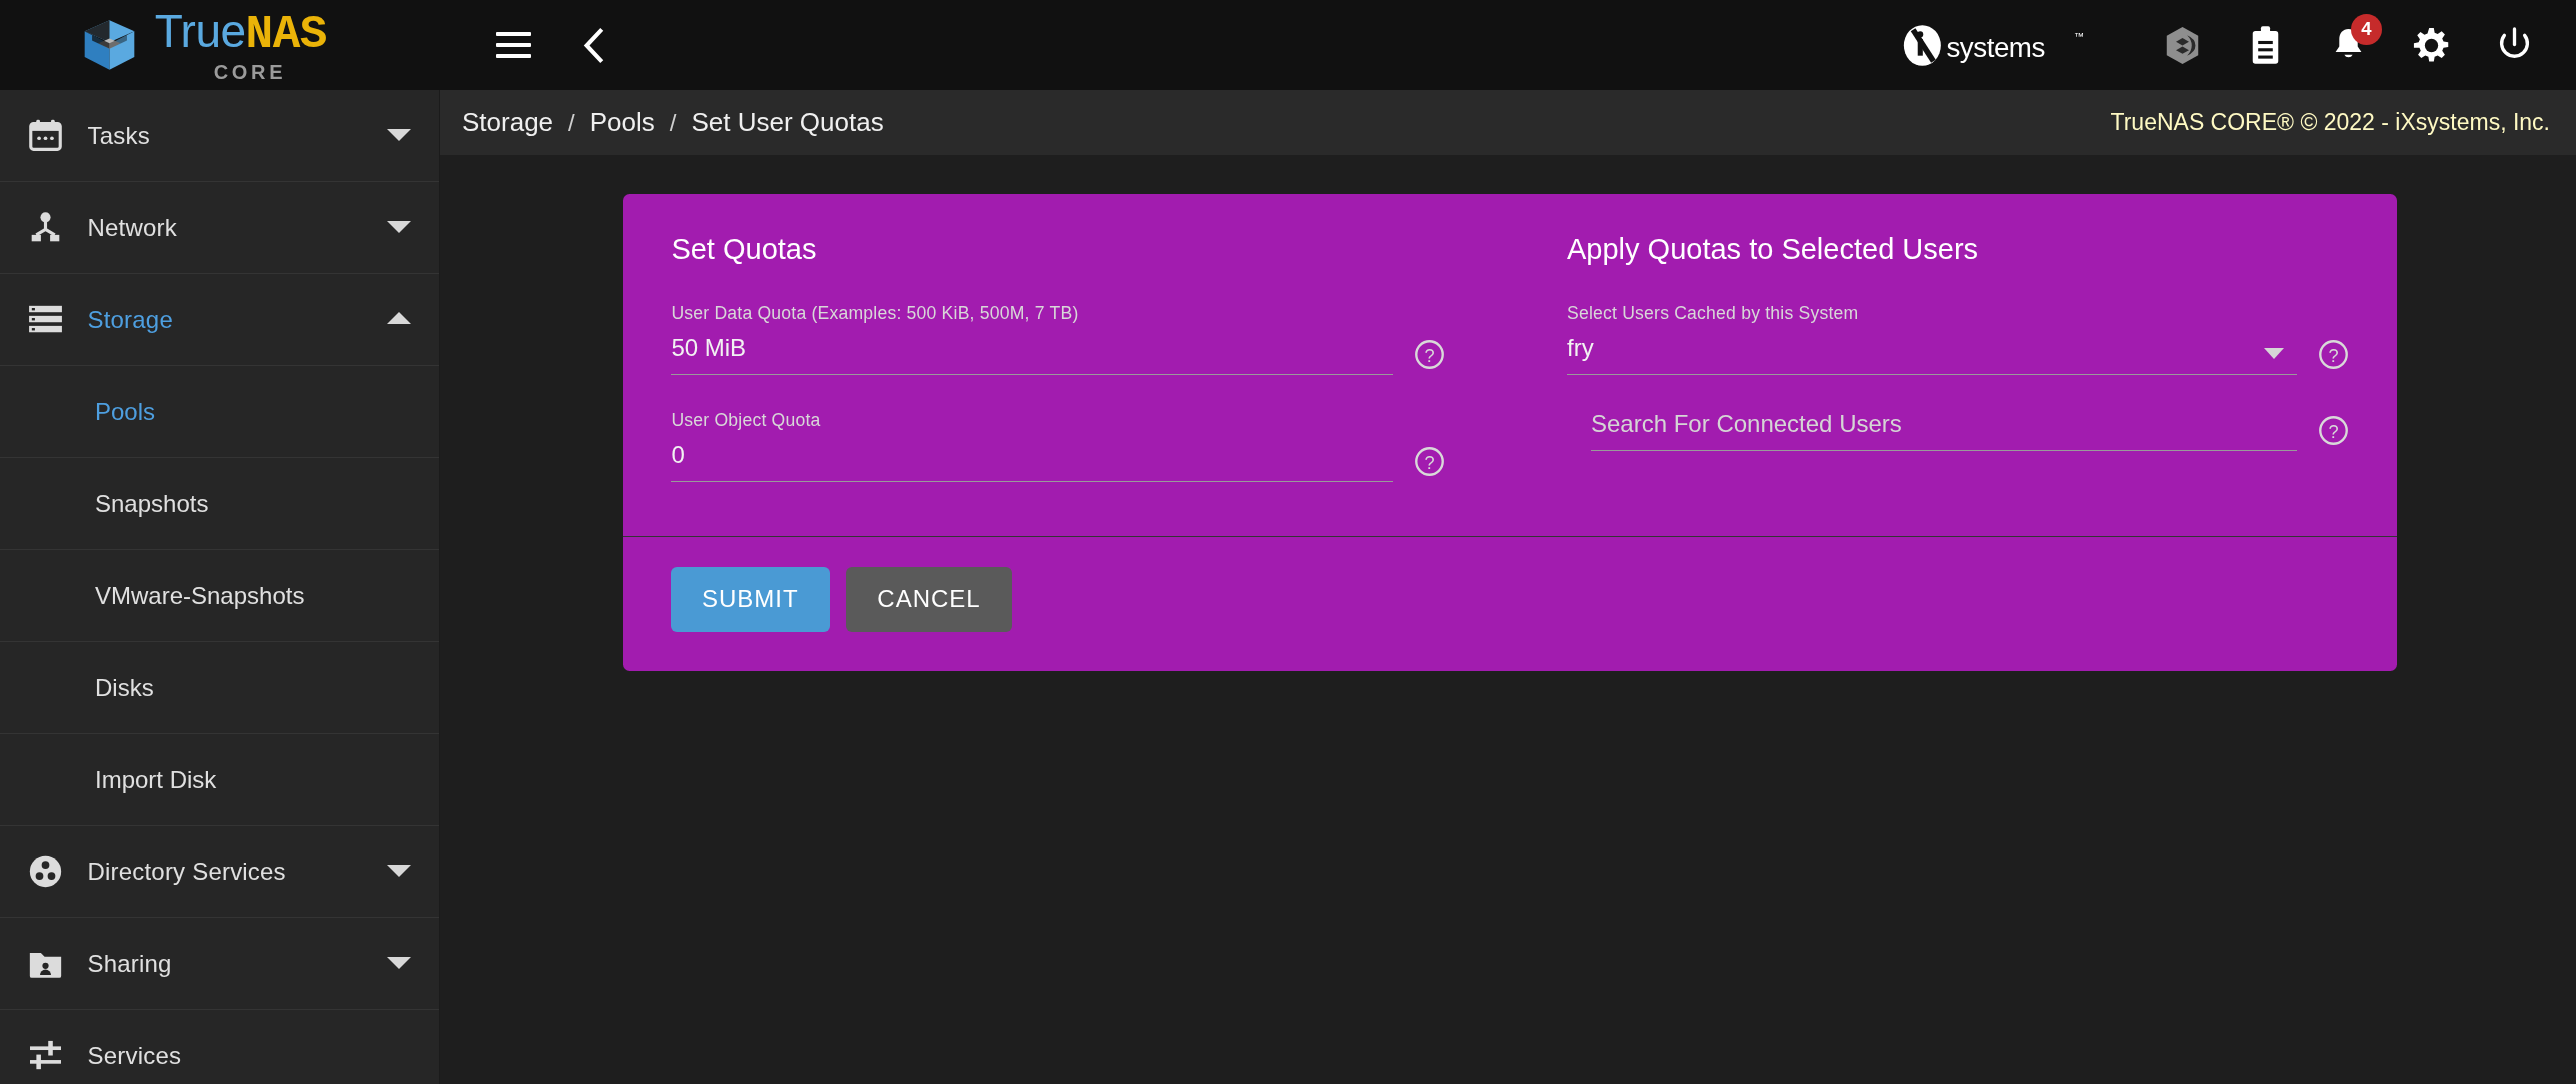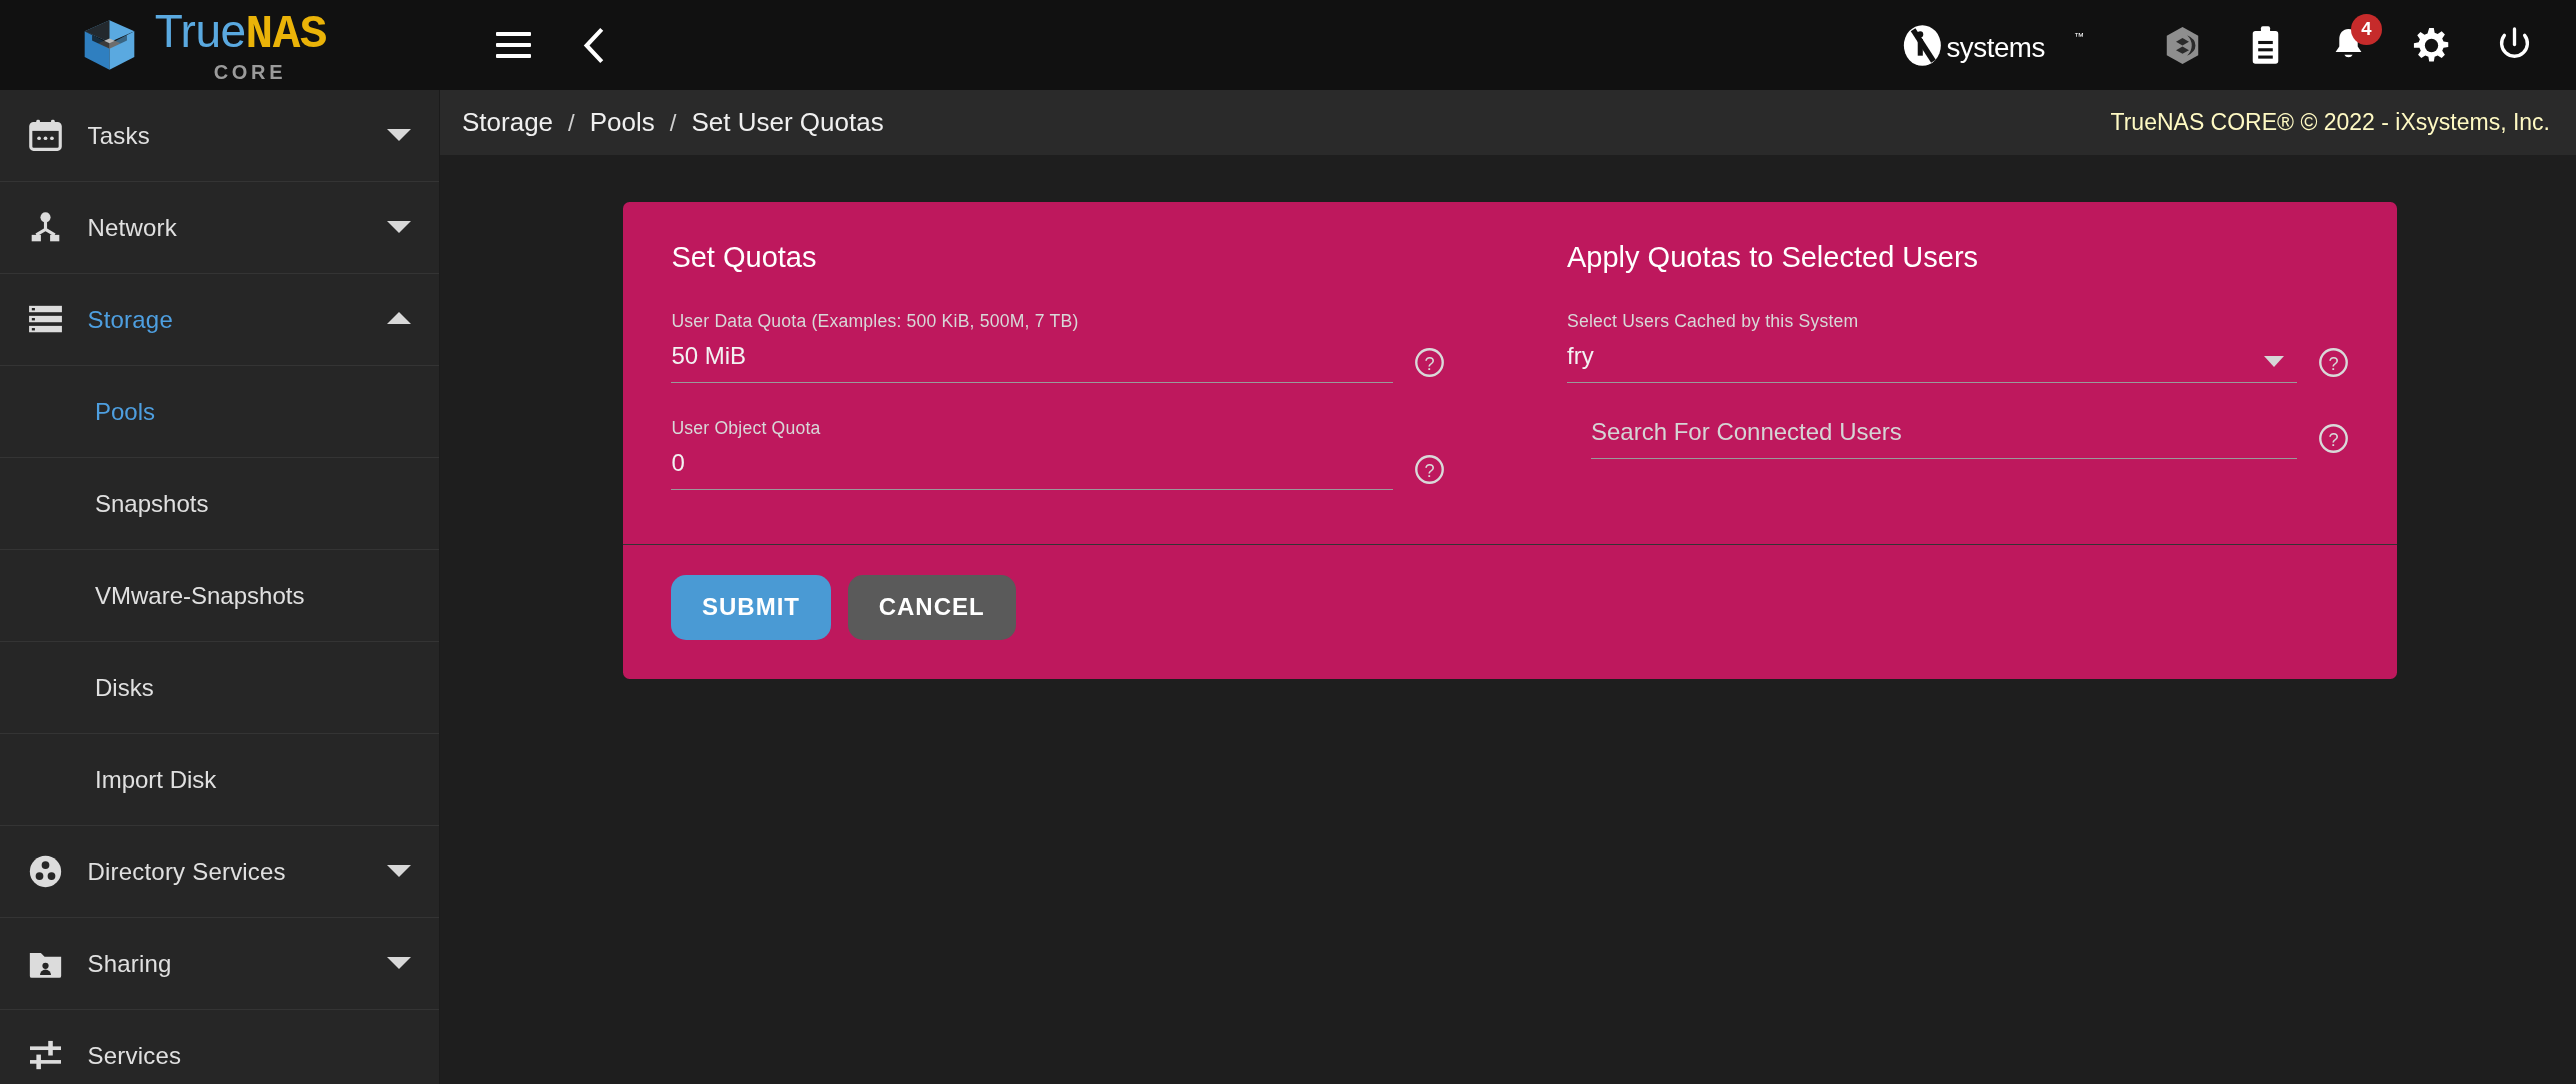--- a/index.html
+++ b/index.html
@@ -98,23 +98,23 @@
     height: 65px; background: #2a2a2a;
     display: flex; align-items: center;
     padding: 0 26px 0 22px;
   }
   .crumbs { display: flex; align-items: center; gap: 15px; color: #f0f0f0; font-size: 26px; }
   .crumb-sep { color: #cfcfcf; font-size: 24px; }
   .copyright { margin-left: auto; color: #fef9c3; font-size: 23px; }
 
   
   .card {
-    position: absolute; left: 183px; top: 112px;
+    position: absolute; left: 183px; top: 104px;
     width: 1774px;
-    background: #be185d;
+    background: #a21caf;
     border-radius: 6.5px;
   }
   .card-body { display: flex; padding: 39px 28px 0 28px; }
   .col { width: 50%; padding: 0 18.5px; }
   .col-left  { padding-left: 20.4px; padding-right: 65px; }
   .col-right { padding-left: 57px; padding-right: 20.4px; }
   .section-title {
     color: #ffffff; font-size: 29px; font-weight: 400; margin-bottom: 37px;
   }
 
@@ -141,24 +141,24 @@
     width: 0; height: 0;
     border-left: 10.2px solid transparent;
     border-right: 10.2px solid transparent;
     border-top: 11px solid #d6d6d6;
     cursor: pointer;
   }
 
   .card-divider { height: 0.9px; background: #343434; margin-top: 18.5px; }
   .card-actions { padding: 30px 28px 39px 48px; display: flex; gap: 16.7px; }
   .btn {
-    border: none; border-radius: 15px;
+    border: none; border-radius: 6px;
     font-family: "Liberation Sans", sans-serif;
     font-size: 24px; letter-spacing: 1px;
-    padding: 18.5px 31px; cursor: pointer; color: #fff; font-weight: bold;
+    padding: 18.5px 31px; cursor: pointer; color: #fff;
   }
   .btn-primary { background: #4a9ad4; }
   .btn-secondary { background: #5a5a5a; }
 </style>
 </head>
 <body>
 
 <div class="topbar">
 
   <div class="logo-wrap">

